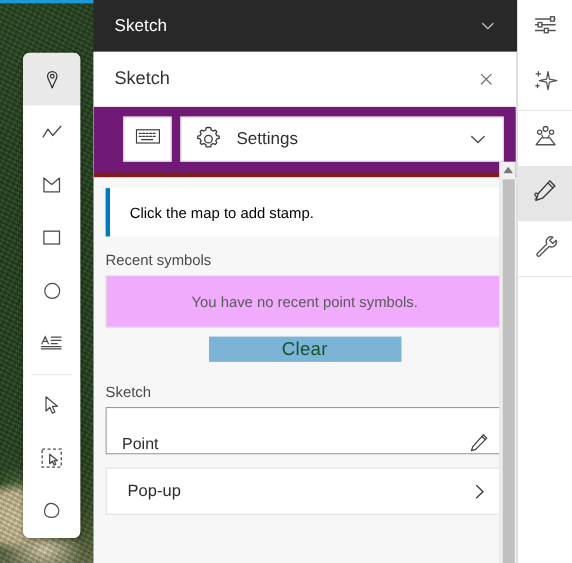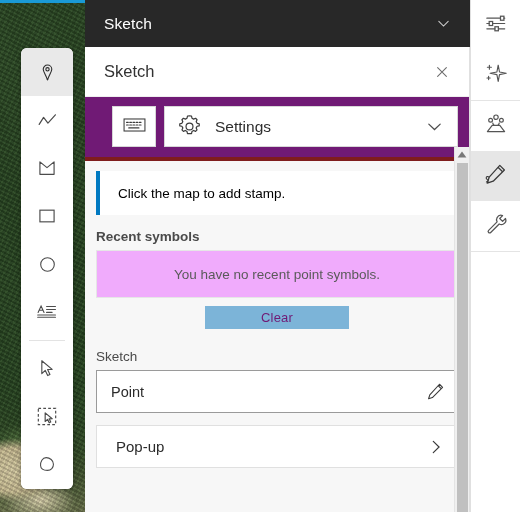--- a/index.html
+++ b/index.html
@@ -113,39 +113,39 @@
   
   #hint {
     margin: 10px 11px 0 11px; height: 44px; background: #ffffff;
     border-left: 4px solid #0079c1;
     display: flex; align-items: center; padding-left: 18px;
     font-size: 13.5px; color: #000000;
   }
 
   
   .section-label {
-    font-size: 13.5px; color: #4a4a4a; margin: 14px 0 6px 11px; font-weight: bold;
+    font-size: 13.5px; color: #4a4a4a; margin: 14px 0 6px 11px;
   }
   #recent-box {
     margin: 0 11px; height: 48px; background:#f0abfc; border:1px solid #e6e6e6;
     display:flex; align-items:center; justify-content:center;
     font-size: 13.5px; color: #5a5a5a;
   }
   #clear-btn {
-    display:block; margin: 8px auto 0 auto; width: 144px; height: 23px;
-    background: #7cb4d8; border: none; color: #701a75; font-size: 13px;
+    display:block; margin: 8px auto 0 auto; width: 175px; height: 23px;
+    background: #7cb4d8; border: none; color: #14532d; font-size: 17px;
     font-family: "Liberation Sans", sans-serif; cursor: pointer;
     letter-spacing: .2px;
   }
 
   
   #title-label { font-size: 13.5px; color: #4a4a4a; margin: 20px 0 6px 11px; }
   #title-field {
     margin: 0 11px; height: 43px; background:#fff; border:1px solid #9a9a9a;
-    display:flex; align-items:center; padding: 0 12px 0 14px;
+    display:flex; align-items:flex-end; padding: 0 12px 0 14px;
   }
   #title-field .val { flex:1; font-size: 14.5px; color: #2b2b2b; }
   #title-field .pencil { color:#3a3a3a; display:flex; cursor:pointer; }
 
   
   #popup-row {
     margin: 12px 11px 0 11px; height: 43px; background:#fff; border:1px solid #e0e0e0;
     display:flex; align-items:center; padding: 0 12px 0 19px; cursor:pointer;
   }
   #popup-row .val { flex:1; font-size: 15px; color: #2b2b2b; }

